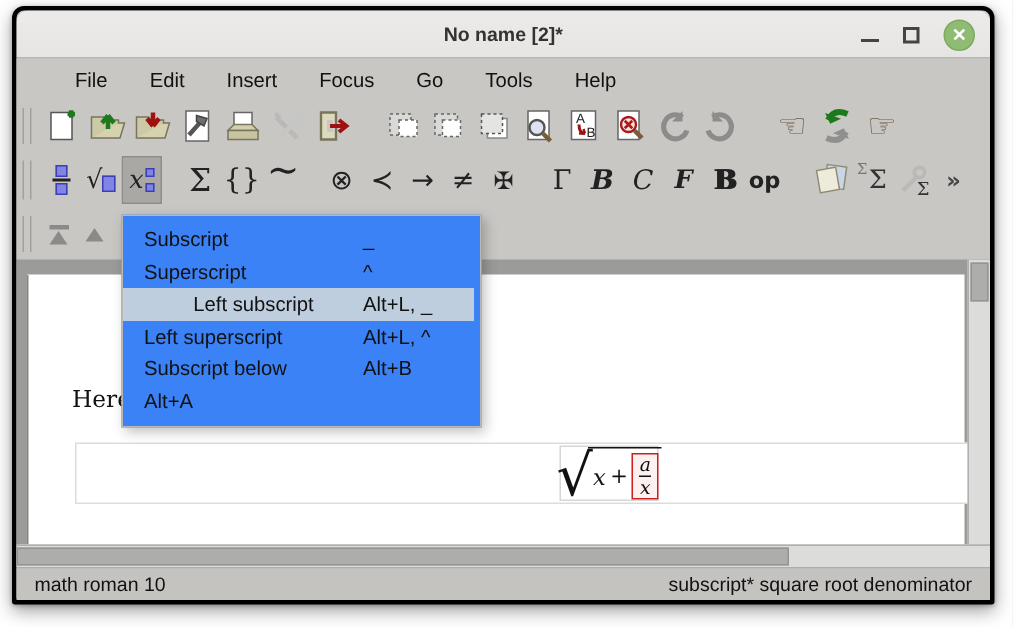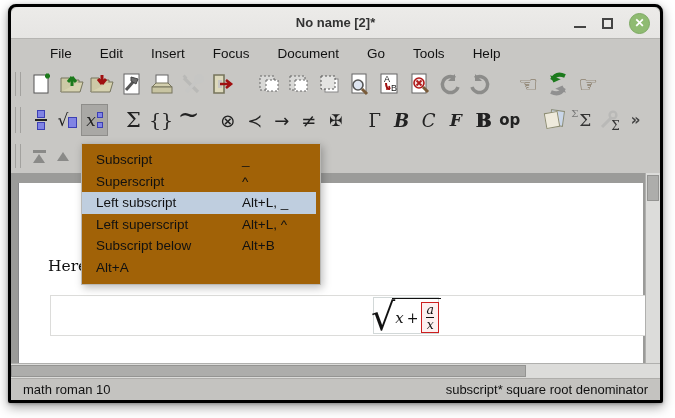--- a/index.html
+++ b/index.html
@@ -103,27 +103,27 @@
   .hhandle { position:absolute; left:0; top:1px; width:515px; height:12px; background:#adadab; border:1px solid #949492; }
 
   
   .statusbar { height:22px; flex:0 0 22px; background:#c4c3c0; border-top:1px solid #aeadaa;
                display:flex; align-items:center; justify-content:space-between; padding:0 12px;
                font-size:13px; color:#111; border-radius:0 0 2px 2px; }
 
   
   .ctxmenu {
     position:absolute; left:70px; top:136px; width:240px; z-index:50;
-    background:#a16207; border:1px solid #b9b8b5; box-shadow:2px 3px 8px rgba(0,0,0,.25);
+    background:#3b82f6; border:1px solid #b9b8b5; box-shadow:2px 3px 8px rgba(0,0,0,.25);
     padding:5px 4px 6px 0;
   }
   .menu-item { height:21.5px; display:flex; align-items:center; padding:0 14px; }
   .menu-item .mi-label { font-size:13.5px; color:#111; flex:0 0 146px; }
   .menu-item .mi-short { font-size:13.5px; color:#111; }
-  .menu-item.selected { background:#bfcedf; }
+  .menu-item.selected { background:#bfcedf;text-align:center; }
 
   
 </style>
 </head>
 <body>
 
 <div id="stage">
   <div id="win">
 
     <div class="titlebar">
@@ -135,21 +135,20 @@
             <span>✕</span>
           </div>
       </div>
     </div>
 
     <div class="menubar">
       <span class="menu-label">File</span>
       <span class="menu-label">Edit</span>
       <span class="menu-label">Insert</span>
       <span class="menu-label">Focus</span>
-      <span class="menu-label">Document</span>
       <span class="menu-label">Go</span>
       <span class="menu-label">Tools</span>
       <span class="menu-label">Help</span>
     </div>
 
     <div class="toolbar tb1">
       <div class="grip"></div>
 
       <button class="tbtn">
         <svg width="24" height="24" viewBox="0 0 24 24">

